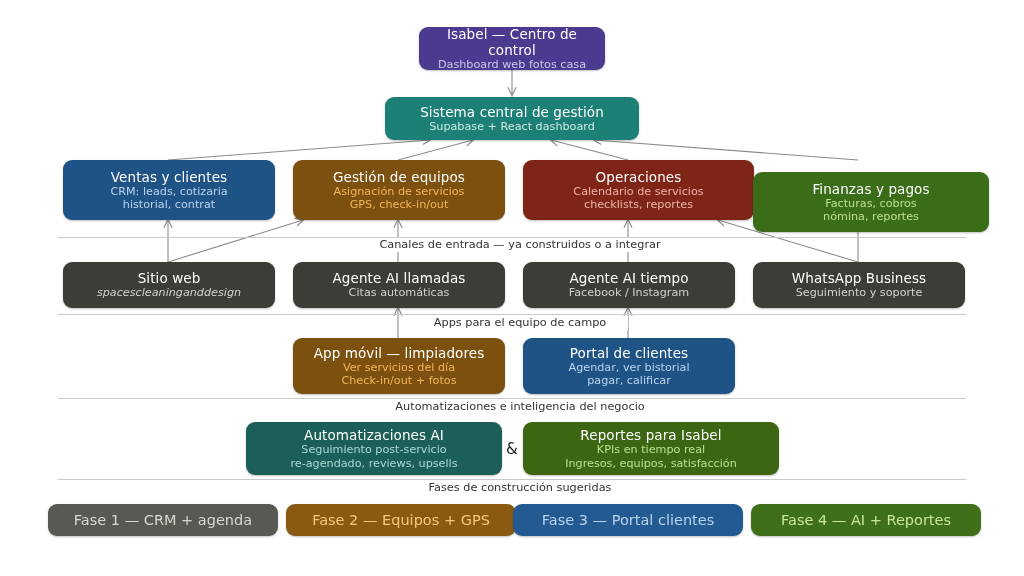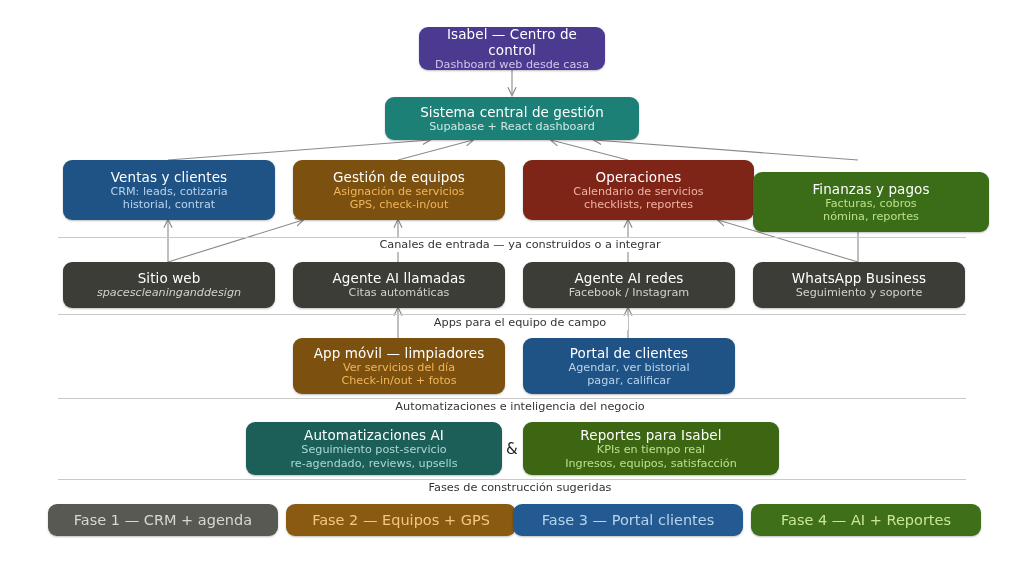--- a/index.html
+++ b/index.html
@@ -96,21 +96,21 @@
       <path d="M858,262 L718,220"></path>
       <path d="M858,262 L858,220"></path>
 
       <path d="M398,338 L398,308"></path>
       <path d="M628,338 L628,308"></path>
     </g>
   </svg>
 
   <div class="node" style="left:419px;top:27px;width:186px;height:43px;background:#4b3a90;">
     <div class="t1">Isabel — Centro de control</div>
-    <div class="t2" style="color:#cfc7e8;">Dashboard web desde casa</div>
+    <div class="t2" style="color:#cfc7e8;">Dashboard web fotos casa</div>
   </div>
 
   <div class="node" style="left:385px;top:97px;width:254px;height:43px;background:#1c8077;">
     <div class="t1">Sistema central de gestión</div>
     <div class="t2" style="color:#cfe8e4;">Supabase + React dashboard</div>
   </div>
 
   <div class="node" style="left:63px;top:160px;width:212px;height:60px;background:#1f5386;">
     <div class="t1">Ventas y clientes</div>
     <div class="t2" style="color:#b9d3ec;">CRM: leads, cotizaria</div>
@@ -137,21 +137,21 @@
 
   <div class="node" style="left:63px;top:262px;width:212px;height:46px;background:#3d3d38;">
     <div class="t1">Sitio web</div>
     <div class="t2" style="color:#d2d2cc;font-style:italic;">spacescleaninganddesign</div>
   </div>
   <div class="node" style="left:293px;top:262px;width:212px;height:46px;background:#3d3d38;">
     <div class="t1">Agente AI llamadas</div>
     <div class="t2" style="color:#d2d2cc;">Citas automáticas</div>
   </div>
   <div class="node" style="left:523px;top:262px;width:212px;height:46px;background:#3d3d38;">
-    <div class="t1">Agente AI redes</div>
+    <div class="t1">Agente AI tiempo</div>
     <div class="t2" style="color:#d2d2cc;">Facebook / Instagram</div>
   </div>
   <div class="node" style="left:753px;top:262px;width:212px;height:46px;background:#3d3d38;">
     <div class="t1">WhatsApp Business</div>
     <div class="t2" style="color:#d2d2cc;">Seguimiento y soporte</div>
   </div>
 
   <div class="sep-line" style="left:58px;top:314px;width:908px;"></div>
   <div class="sep-label" style="left:412px;top:316px;width:200px;">Apps para el equipo de campo</div>
 

